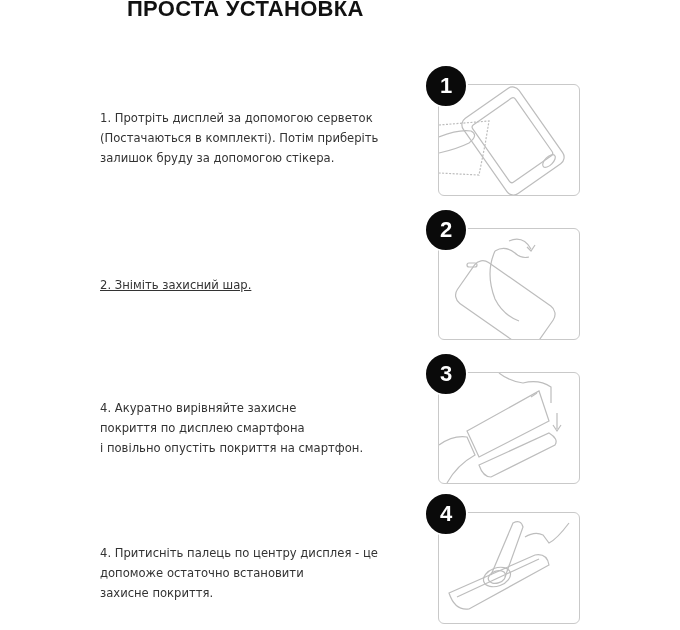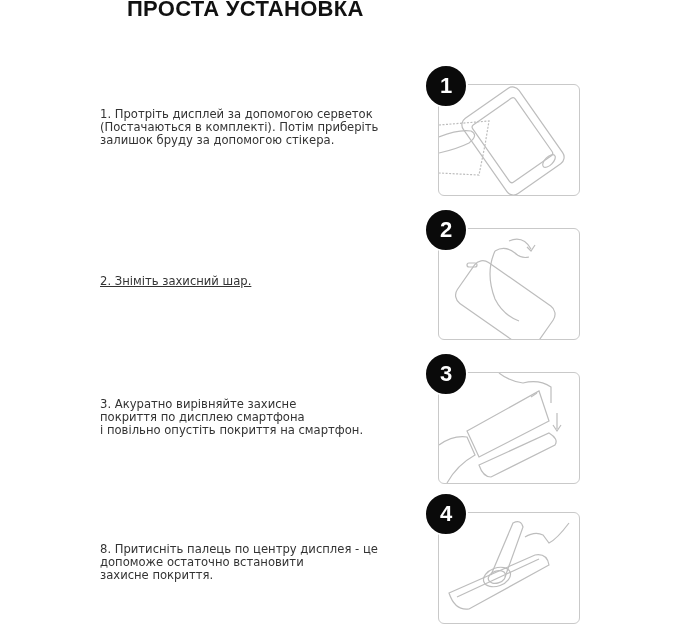--- a/index.html
+++ b/index.html
@@ -1,18 +1,18 @@
 <!DOCTYPE html>
 <html><head>
 <meta charset="utf-8">
 <style>
   html, body { margin:0; padding:0; background:#ffffff; }
   body { width:680px; height:630px; position:relative; overflow:hidden; font-family:"DejaVu Sans", sans-serif; color:#222; }
   .title { position:absolute; left:127px; top:-4px; font-family:"Liberation Sans", sans-serif; font-weight:bold; font-size:22px; letter-spacing:0.3px; color:#111; }
-  .step-text { position:absolute; left:100px; font-size:11.6px; line-height:13px; color:#333; white-space:pre-line; }
+  .step-text { position:absolute; left:100px; font-size:11.6px; line-height:20px; color:#333; white-space:pre-line; }
   .card { position:absolute; left:438px; width:140px; height:110px; border:1.3px solid #c9c9c9; border-radius:6px; background:#fff; }
   .card svg { position:absolute; left:0; top:0; }
   .badge { position:absolute; width:40px; height:40px; border-radius:50%; background:#0a0a0a; color:#fff; font-family:"Liberation Sans", sans-serif; font-weight:bold; font-size:22px; display:flex; align-items:center; justify-content:center; border:2px solid #fff; }
 </style>
 </head>
 <body>
 
 <div class="title">ПРОСТА УСТАНОВКА</div>
 
 <div class="step-text" style="top:108px;">1. Протріть дисплей за допомогою серветок
@@ -39,38 +39,38 @@
       <rect x="28" y="34" width="10" height="4" rx="2"></rect>
       <path d="M56 22 Q46 44 56 70 Q64 86 80 92"></path>
       <path d="M56 22 Q66 16 76 24 Q82 30 90 28"></path>
       <path d="M70 12 Q84 6 92 20"></path>
       <path d="M88 18 L92 22 L96 16"></path>
     </g>
   </svg>
 </div>
 <div class="badge" style="left:424px; top:208px;">2</div>
 
-<div class="step-text" style="top:398px;">3. Акуратно вирівняйте захисне
+<div class="step-text" style="top:398px;">4. Акуратно вирівняйте захисне
 покриття по дисплею смартфона
 і повільно опустіть покриття на смартфон.</div>
 <div class="card" style="top:372px;">
   <svg width="140" height="110" viewBox="0 0 140 110">
     <g fill="none" stroke="#bdbdbd" stroke-width="1.2">
       <path d="M28 58 L100 18 L110 48 L40 84 Z"></path>
       <path d="M40 92 L110 60 Q120 66 116 72 L52 104 Q44 104 40 92 Z"></path>
       <path d="M92 24 L98 20"></path>
       <path d="M0 72 Q14 62 28 64 L36 82 Q18 92 8 110"></path>
       <path d="M60 0 Q70 8 84 10 Q100 6 112 14 L112 30"></path>
       <path d="M118 40 L118 56 M114 52 L118 58 L122 52"></path>
     </g>
   </svg>
 </div>
 <div class="badge" style="left:424px; top:352px;">3</div>
 
-<div class="step-text" style="top:543px;">8. Притисніть палець по центру дисплея - це
+<div class="step-text" style="top:543px;">4. Притисніть палець по центру дисплея - це
 допоможе остаточно встановити
 захисне покриття.</div>
 <div class="card" style="top:512px;">
   <svg width="140" height="110" viewBox="0 0 140 110">
     <g fill="none" stroke="#bdbdbd" stroke-width="1.2">
       <path d="M10 80 L96 42 Q108 40 110 52 L30 96 Q16 98 10 80 Z"></path>
       <path d="M18 84 L100 46"></path>
       <ellipse cx="58" cy="64" rx="14" ry="9" transform="rotate(-20 58 64)"></ellipse>
       <ellipse cx="58" cy="64" rx="9" ry="6" transform="rotate(-20 58 64)"></ellipse>
       <path d="M52 62 L74 10 Q82 6 84 14 L66 64"></path>

